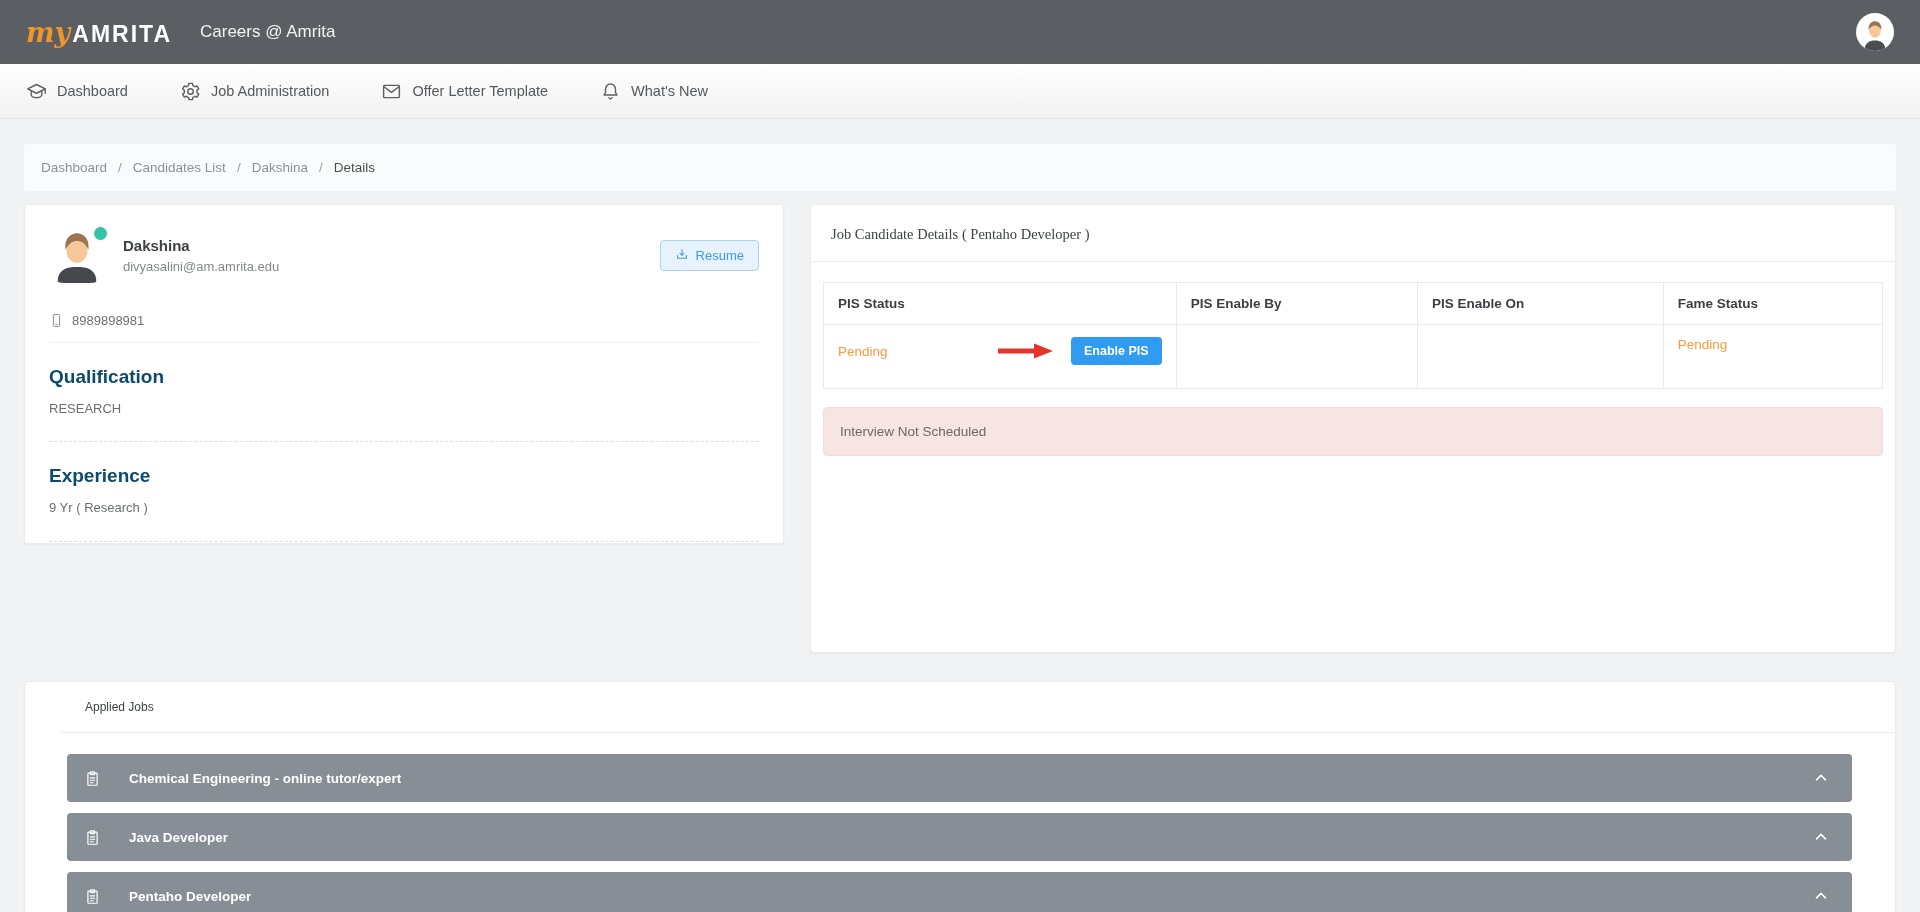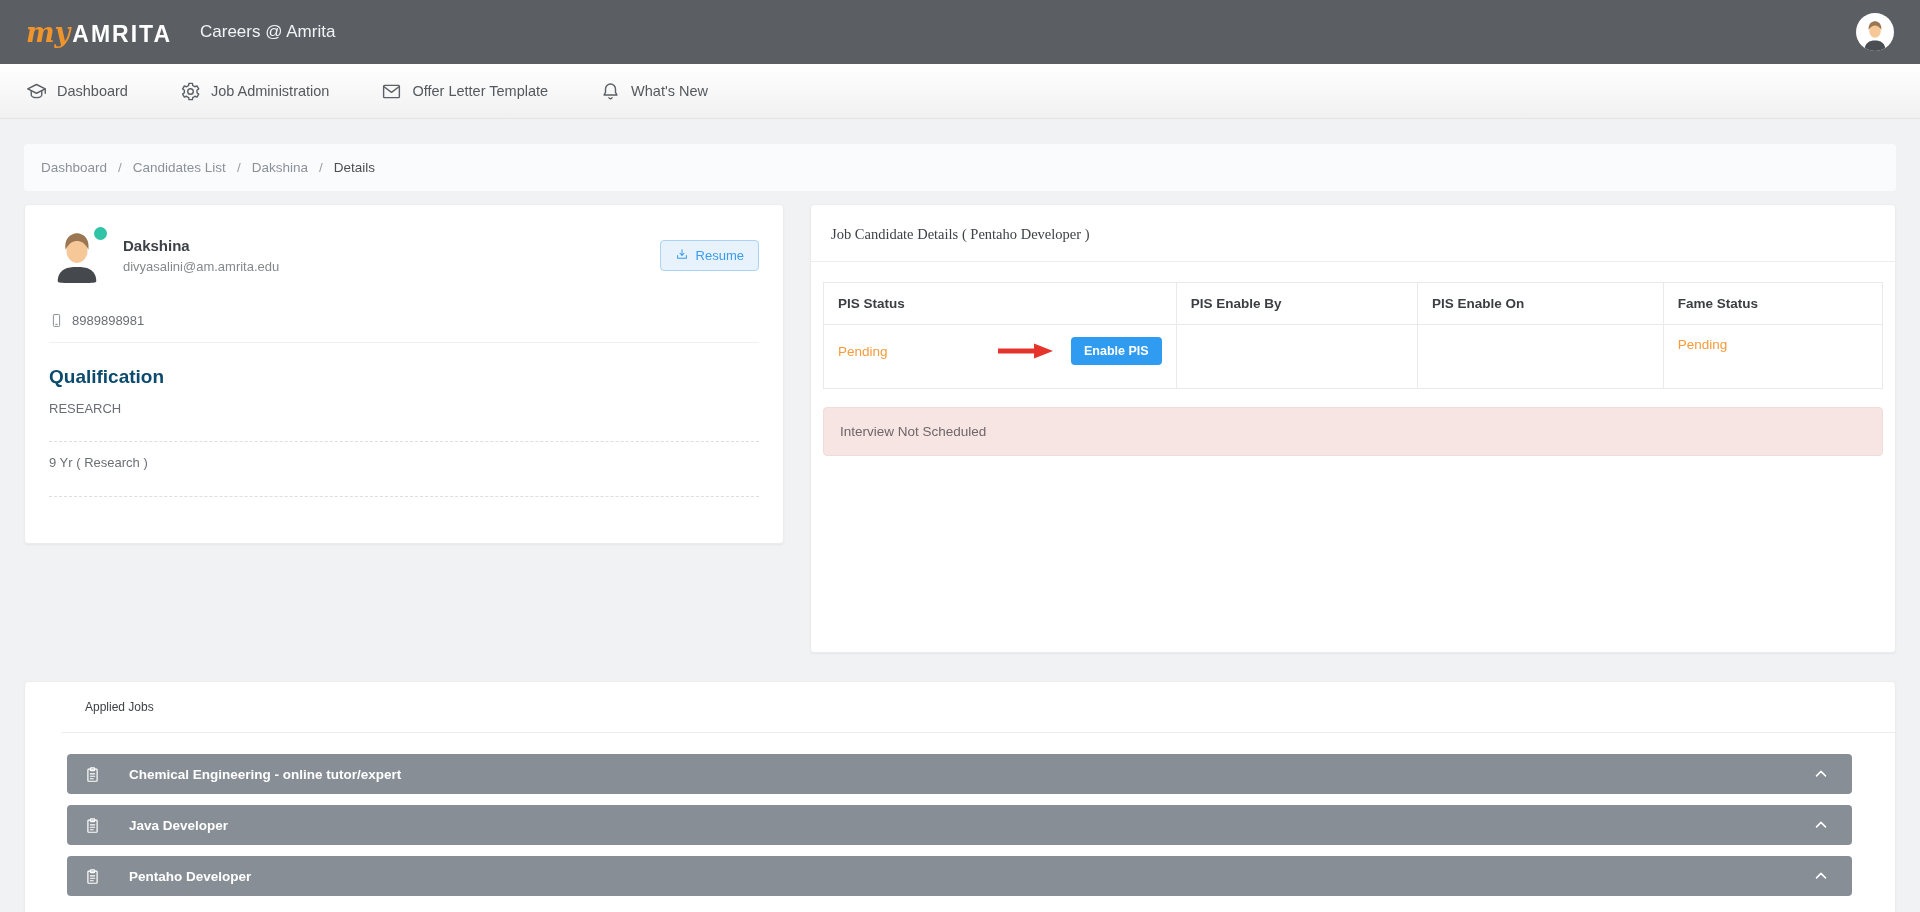--- a/index.html
+++ b/index.html
@@ -59,21 +59,21 @@
   .status-pending { color:#f79b3c; }
   .pis-cell { display:flex; align-items:center; justify-content:space-between; }
   .pis-action { display:flex; align-items:center; gap:17px; }
   .enable-pis-btn { background:#2f9bf1; color:#ffffff; border:none; border-radius:4px; font-size:12.5px; font-weight:bold; padding:7px 13px; cursor:pointer; font-family:inherit; }
   .alert-box { margin-top:18px; background:#f7e5e3; border:1px solid #f2dcd9; border-radius:4px; padding:16px; font-size:13.5px; color:#6f6668; }
 
   
   .jobs-card { margin:28px 24px 0; background:#ffffff; border:1px solid #ececec; border-radius:4px 4px 0 0; box-shadow:0 1px 2px rgba(0,0,0,0.05); }
   .jobs-title { padding:18px 24px; font-size:12px; font-weight:500; color:#3e4246; border-bottom:1px solid #ededed;margin-left:36px; }
   .jobs-list { padding:21px 43px 30px 42px; }
-  .job-bar { height:40px; background:#878e95; border-radius:4px; margin-bottom:11px; display:flex; align-items:center; padding:0 22px 0 17px; cursor:pointer; }
+  .job-bar { height:48px; background:#878e95; border-radius:4px; margin-bottom:11px; display:flex; align-items:center; padding:0 22px 0 17px; cursor:pointer; }
   .job-bar svg.clip { width:17px; height:17px; stroke:#ffffff; }
   .job-bar-label { color:#ffffff; font-weight:bold; font-size:13.5px; margin-left:28px; }
   .job-bar svg.chev { width:18px; height:18px; stroke:#ffffff; margin-left:auto; }
 </style>
 </head>
 <body>
 
 <header class="app-header">
   <div class="logo">
     <span class="logo-my">my</span>
@@ -164,20 +164,21 @@
       </svg>
       <span>8989898981</span>
     </div>
 
     <div class="div-solid"></div>
 
     <div class="section-label">Qualification</div>
     <div class="section-value">RESEARCH</div>
     <div class="div-dashed q-divider"></div>
 
+    <div class="section-label">Experience</div>
     <div class="section-value">9 Yr ( Research )</div>
     <div class="div-dashed e-divider"></div>
   </section>
 
   <section class="card details-card">
     <div class="details-title">Job Candidate Details ( Pentaho Developer )</div>
     <div class="details-body">
       <table class="pis-table">
         <thead>
           <tr>

